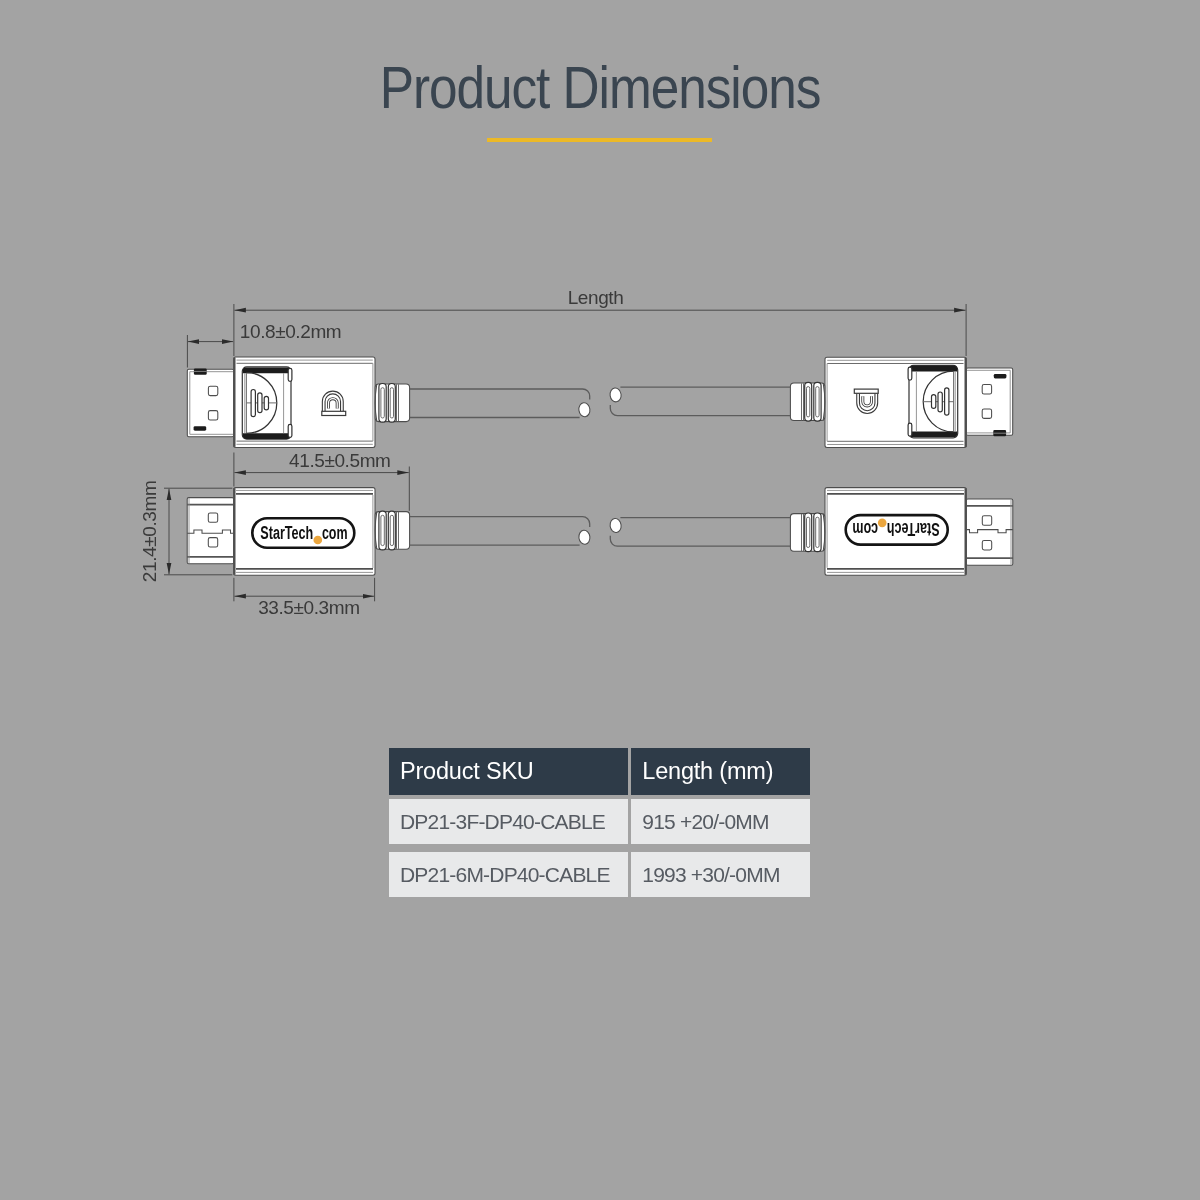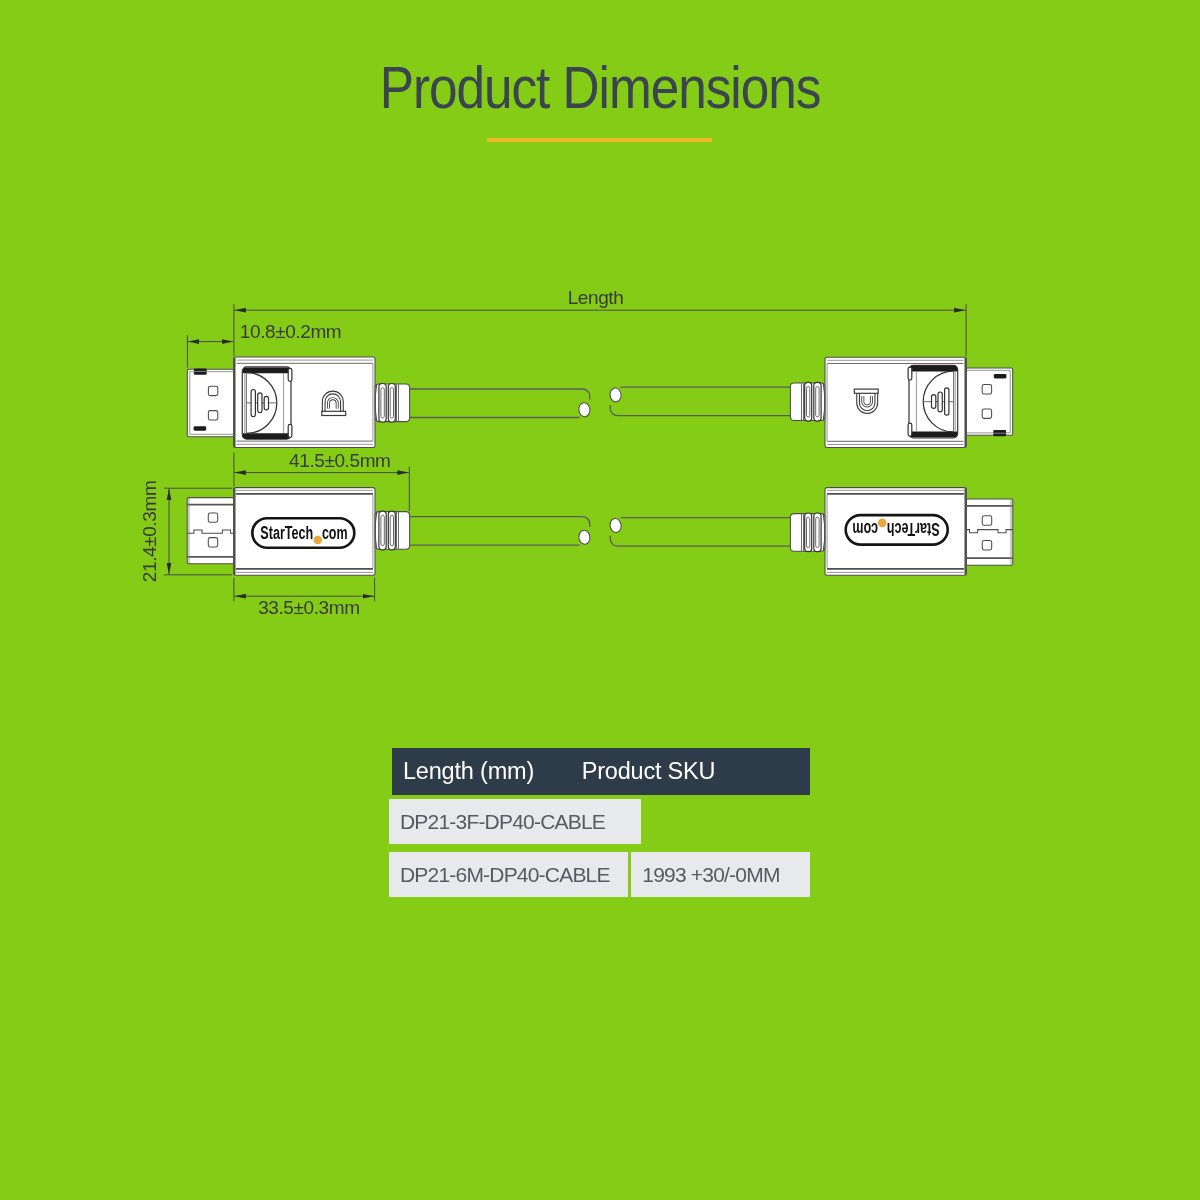--- a/index.html
+++ b/index.html
@@ -1,16 +1,16 @@
 <!DOCTYPE html>
 <html style="--accent_yellow: #ECB927; --brand_dot_orange: #EBA63E; --title_text: #3A4550; --table_header_bg: #2E3B48; --table_header_text: #FFFFFF; --table_row_bg: #E8E9EA; --table_row_text: #565B62; --line_color: #4d4d4d; --dim_text: #3A3A3A;"><head>
 <meta charset="utf-8">
 <style>
   html,body{margin:0;padding:0;background:#fff;}
-  .page{position:relative;width:1200px;height:1200px;background:#84cc16;overflow:hidden;
+  .page{position:relative;width:1200px;height:1200px;background:#a3a3a3;overflow:hidden;
         font-family:"Liberation Sans",sans-serif;}
   .title{position:absolute;top:55px;left:0;width:1200px;margin:0;text-align:center;
          font-size:60px;font-weight:400;letter-spacing:-1.2px;color:var(--title_text);
          transform:scaleX(0.855);transform-origin:600px 0;line-height:1.1;}
   .title-underline{position:absolute;left:487px;top:138px;width:225px;height:4px;
          background:var(--accent_yellow);}
   svg.drawing{position:absolute;left:0;top:0;}
   
   .ln{fill:none;stroke:var(--line_color);stroke-width:1.05;}
   .lnw{fill:#fff;stroke:var(--line_color);stroke-width:1.05;}
@@ -187,26 +187,27 @@
         <line x1="233.9" y1="577.8" x2="233.9" y2="601.3" class="dim"></line>
         <line x1="374.6" y1="577.8" x2="374.6" y2="601.3" class="dim"></line>
         <line x1="234.4" y1="596.2" x2="374.1" y2="596.2" class="dim" marker-start="url(#arr)" marker-end="url(#arr)"></line>
         <text x="308.9" y="613.8" text-anchor="middle" class="dimtxt">33.5±0.3mm</text>
       </g>
     </g>
   </svg>
 
   <div class="sku-table">
     <div class="trow thead">
+      <div class="cell c1">Product SKU</div>
       <div class="cell c2">Length (mm)</div>
-      <div class="cell c1">Product SKU</div>
     </div>
     <div class="tbody" id="table-body">
         <div class="trow">
           <div class="cell c1">DP21-3F-DP40-CABLE</div>
+          <div class="cell c2">915 +20/-0MM</div>
         </div>
         <div class="trow">
         </div>
         <div class="trow">
           <div class="cell c1">DP21-6M-DP40-CABLE</div>
           <div class="cell c2">1993 +30/-0MM</div>
         </div>
       </div>
   </div>
 

